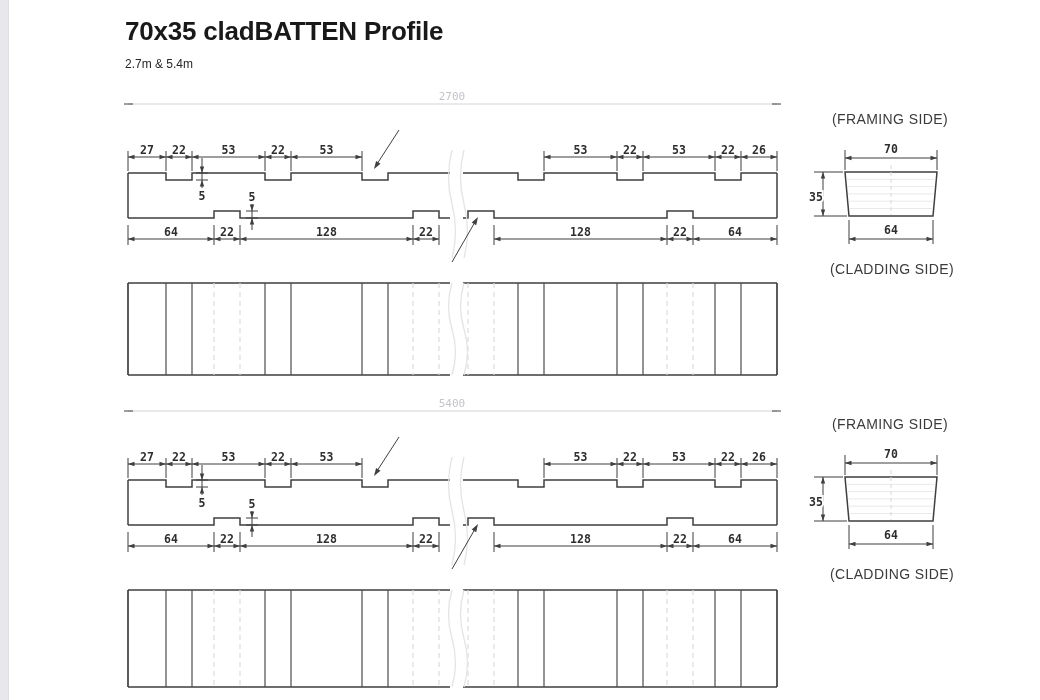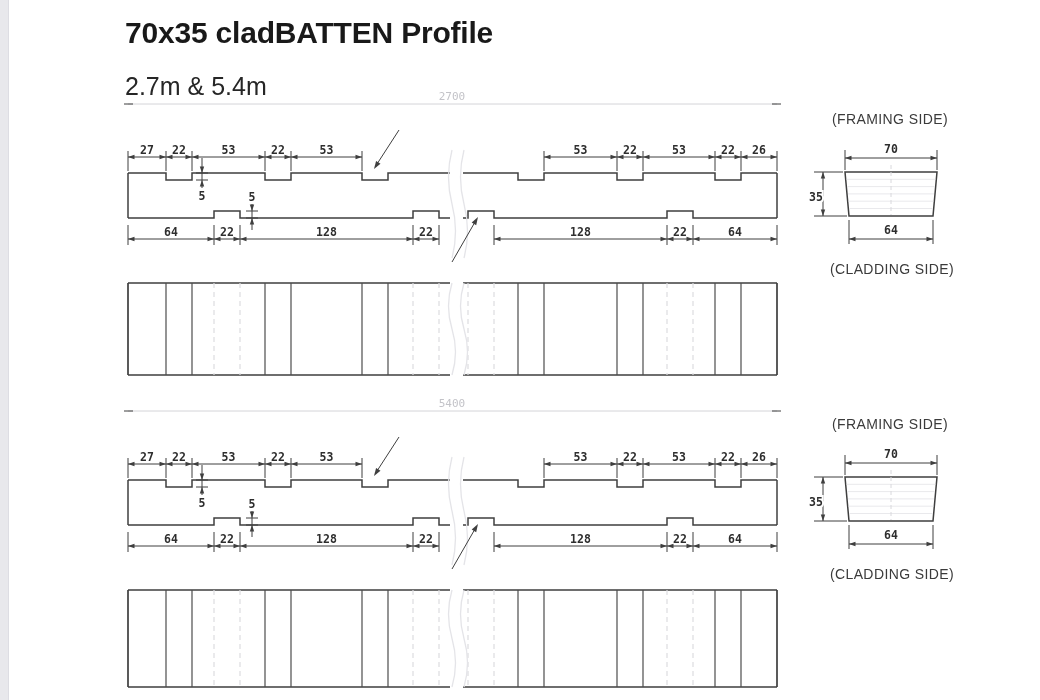--- a/index.html
+++ b/index.html
@@ -1,22 +1,22 @@
 <!DOCTYPE html>
 <html><head>
 <meta charset="utf-8">
 <style>
   html,body{margin:0;padding:0;background:#ffffff;}
   body{width:1040px;height:700px;overflow:hidden;position:relative;
        font-family:"Liberation Sans", sans-serif;}
   .gutter{position:absolute;left:0;top:0;width:8px;height:700px;
           background:#e8e8ec;border-right:1px solid #dddde3;}
-  .title{position:absolute;left:125px;top:16px;font-size:30px;font-weight:700;
+  .title{position:absolute;left:125px;top:16px;font-size:26px;font-weight:700;
          color:#191919;letter-spacing:-0.2px;}
-  .subtitle{position:absolute;left:125px;top:72px;font-size:25px;font-weight:400;
+  .subtitle{position:absolute;left:125px;top:57px;font-size:12px;font-weight:400;
             color:#262626;}
   svg{position:absolute;left:0;top:0;}
   .pl{stroke:#3f3f3f;stroke-width:1.5;fill:none;stroke-linejoin:miter;}
   .dl{stroke:#3f3f3f;stroke-width:1;fill:none;}
   .ar{fill:#3f3f3f;stroke:none;}
   .ovl{stroke:#d4d4d8;stroke-width:1;fill:none;}
   .sq{stroke:#e4e4e8;stroke-width:1.3;fill:none;}
   .pb{stroke:#3f3f3f;stroke-width:1.7;fill:none;}
   .pv{stroke:#4c4c4c;stroke-width:1.2;fill:none;}
   .ph{stroke:#dcdce0;stroke-width:1.2;fill:none;stroke-dasharray:5 4;}

